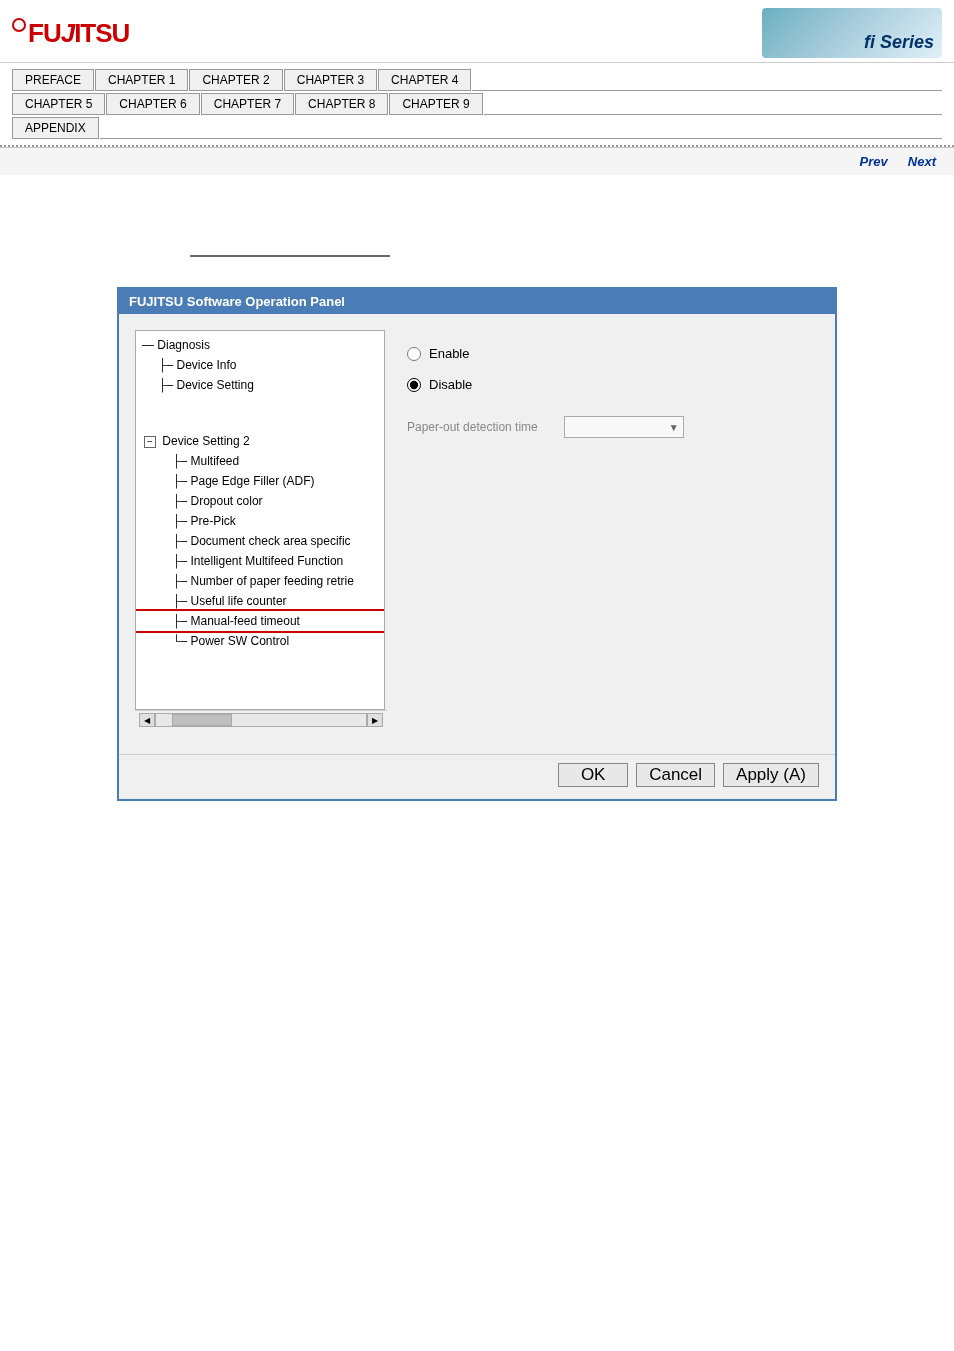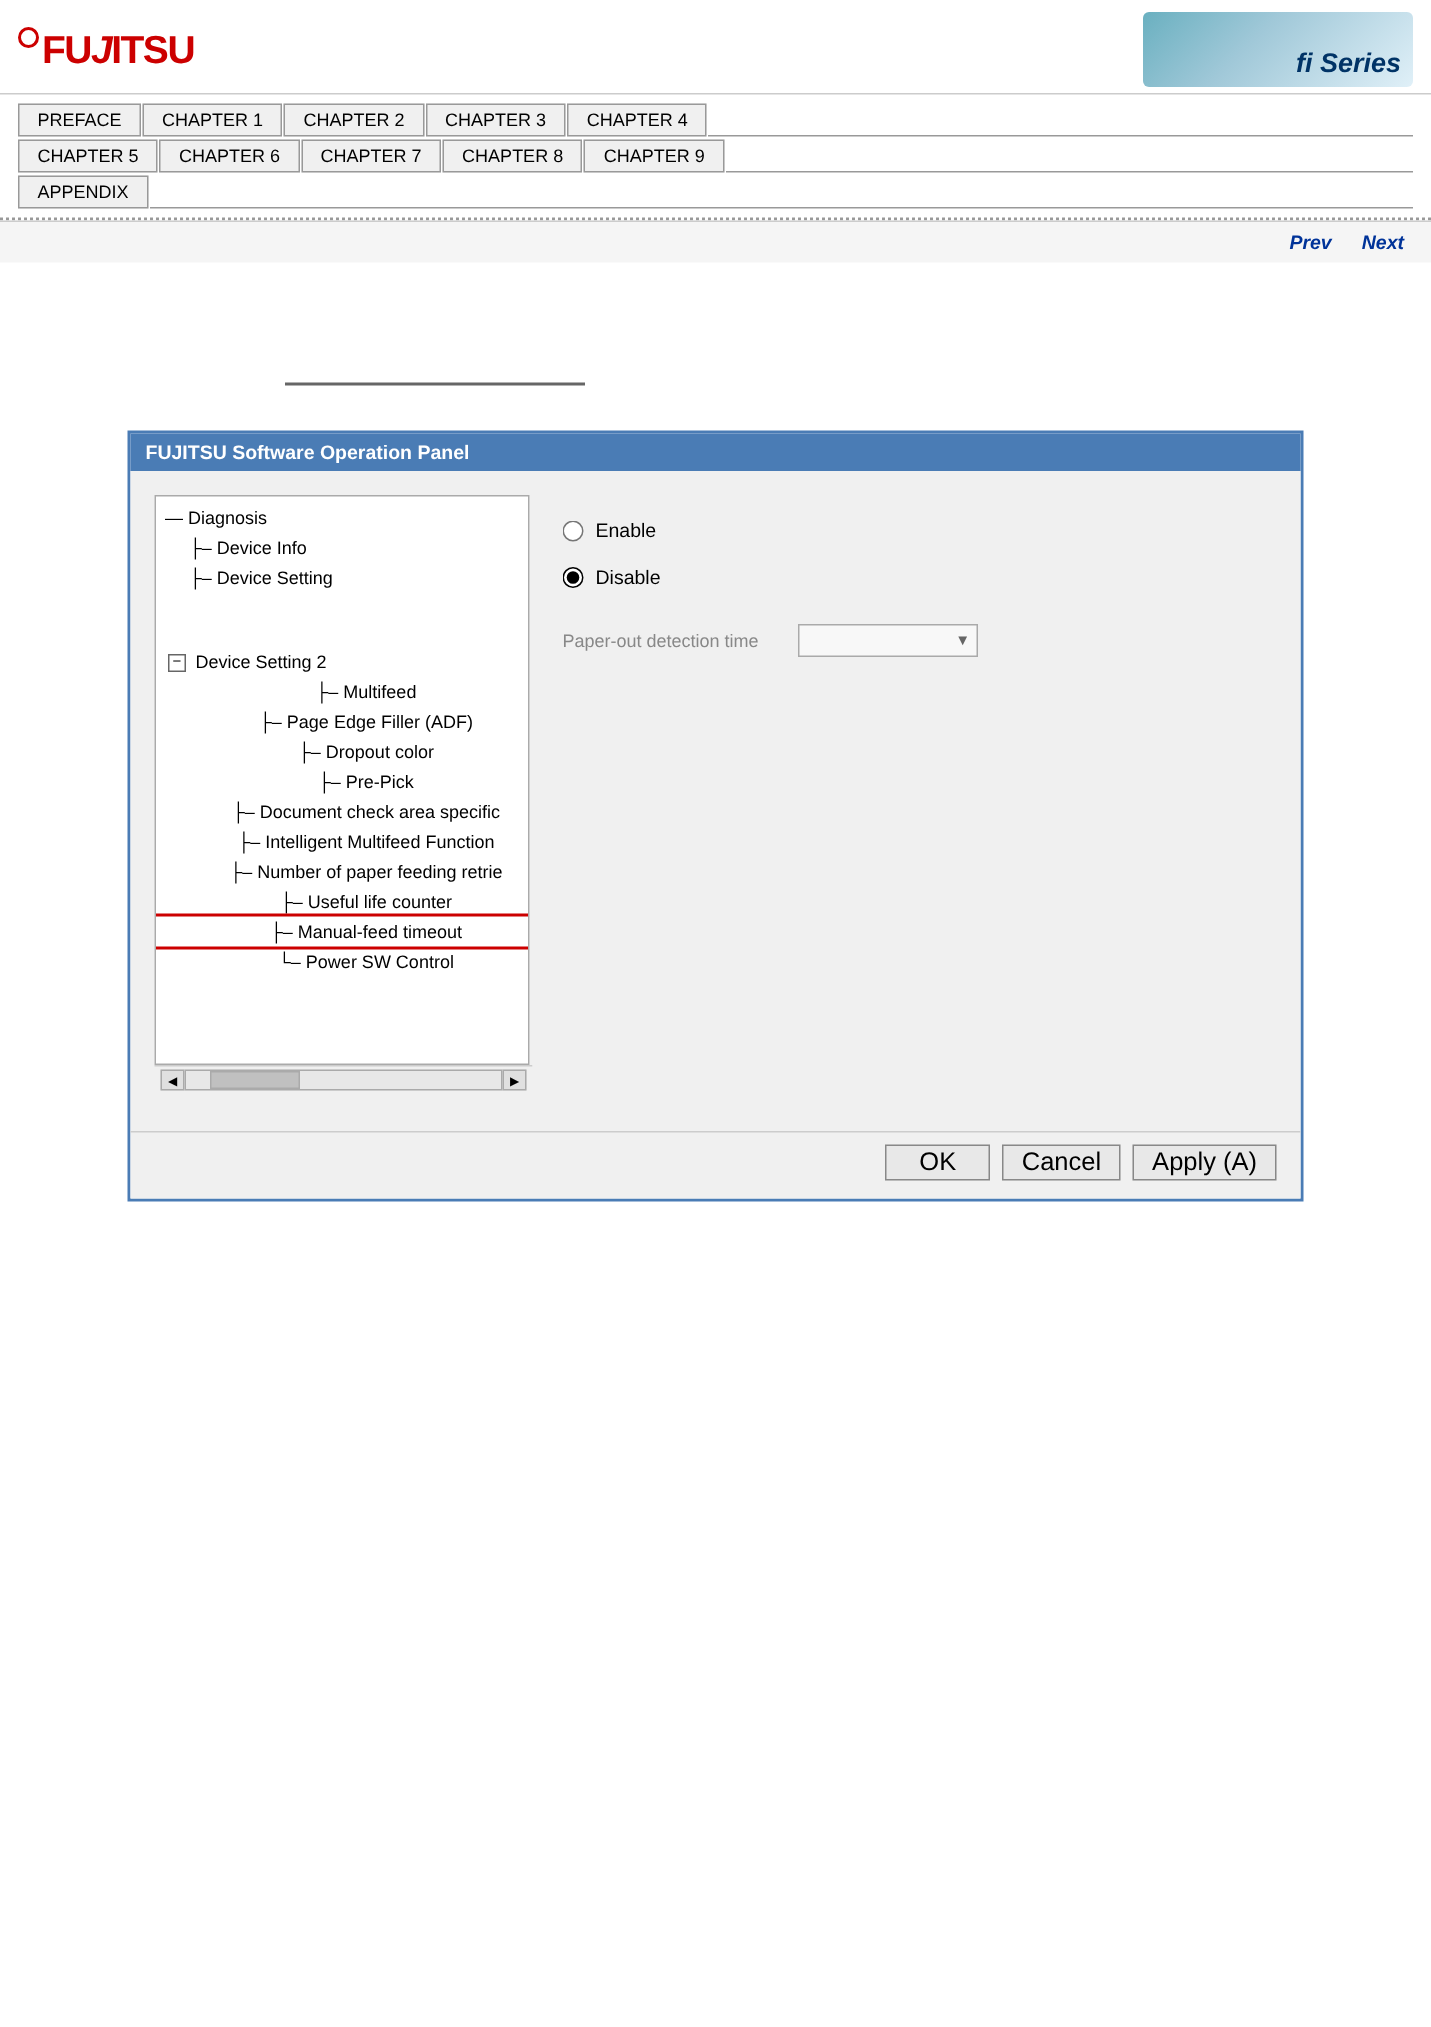--- a/index.html
+++ b/index.html
@@ -127,21 +127,21 @@
     .description-area {
       margin: 60px 0 30px 160px;
       width: 200px;
       border-bottom: 2px solid #666;
       height: 1px;
     }
 
     
     .dialog-container {
       margin: 20px auto;
-      width: 784px;
+      width: 720px;
       border: 2px solid #4a7cb5;
       background: #fff;
     }
     .dialog-titlebar {
       background: #4a7cb5;
       color: #fff;
       font-weight: bold;
       font-size: 13px;
       padding: 5px 10px;
     }
@@ -166,21 +166,21 @@
     }
     .tree-item {
       padding: 1px 4px 1px 20px;
       cursor: default;
       white-space: nowrap;
       color: #000;
       line-height: 1.5;
     }
     .tree-item.level-0 { padding-left: 6px; }
     .tree-item.level-1 { padding-left: 22px; }
-    .tree-item.level-2 { padding-left: 36px; text-align: center; }
+    .tree-item.level-2 { padding-left: 36px; }
     .tree-item.selected {
       background: #fff;
       outline: 2px solid #cc0000;
     }
     .tree-item.has-expand {
       padding-left: 8px;
       margin-top: 36px;
     }
     .expand-icon {
       display: inline-block;

